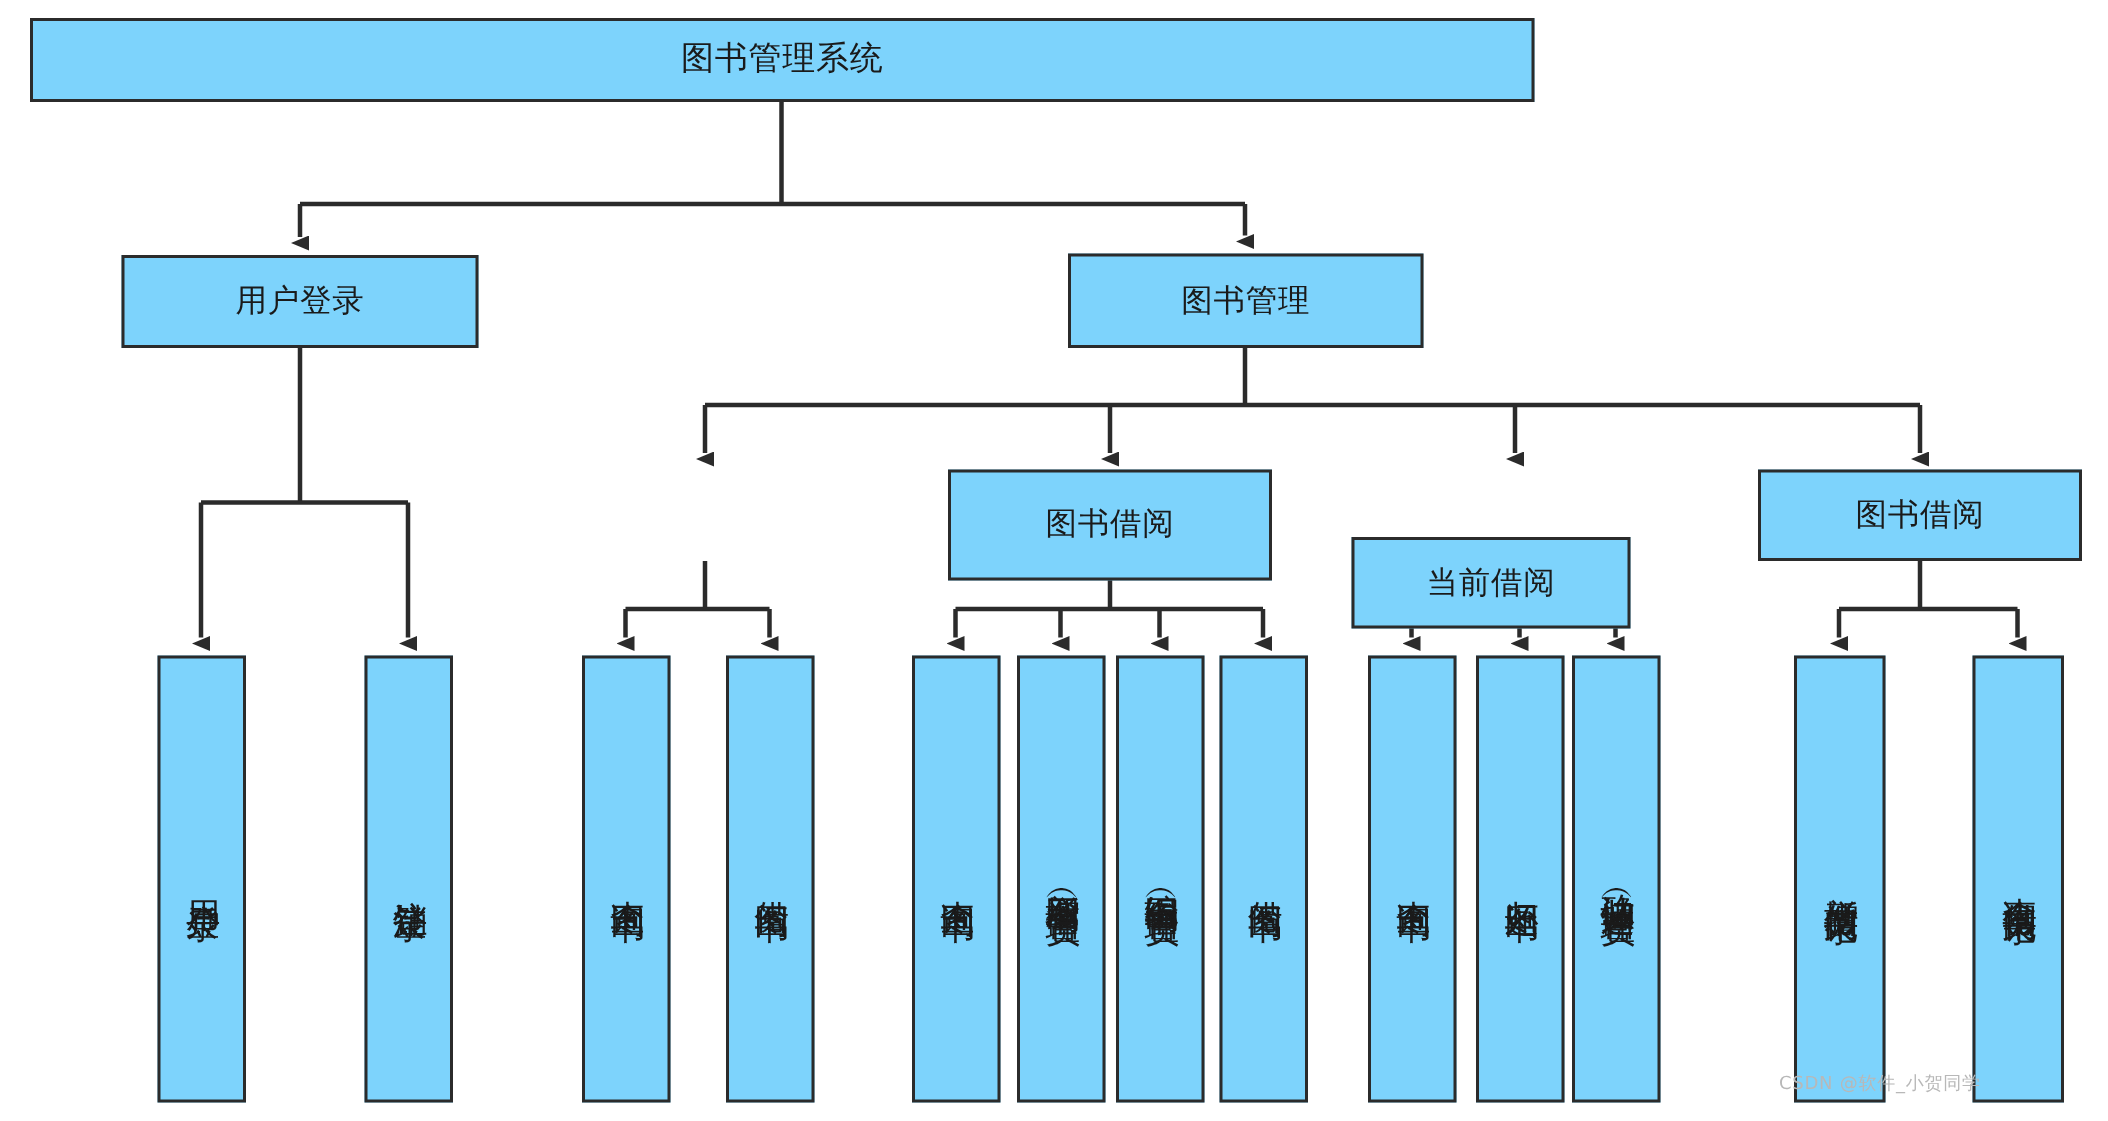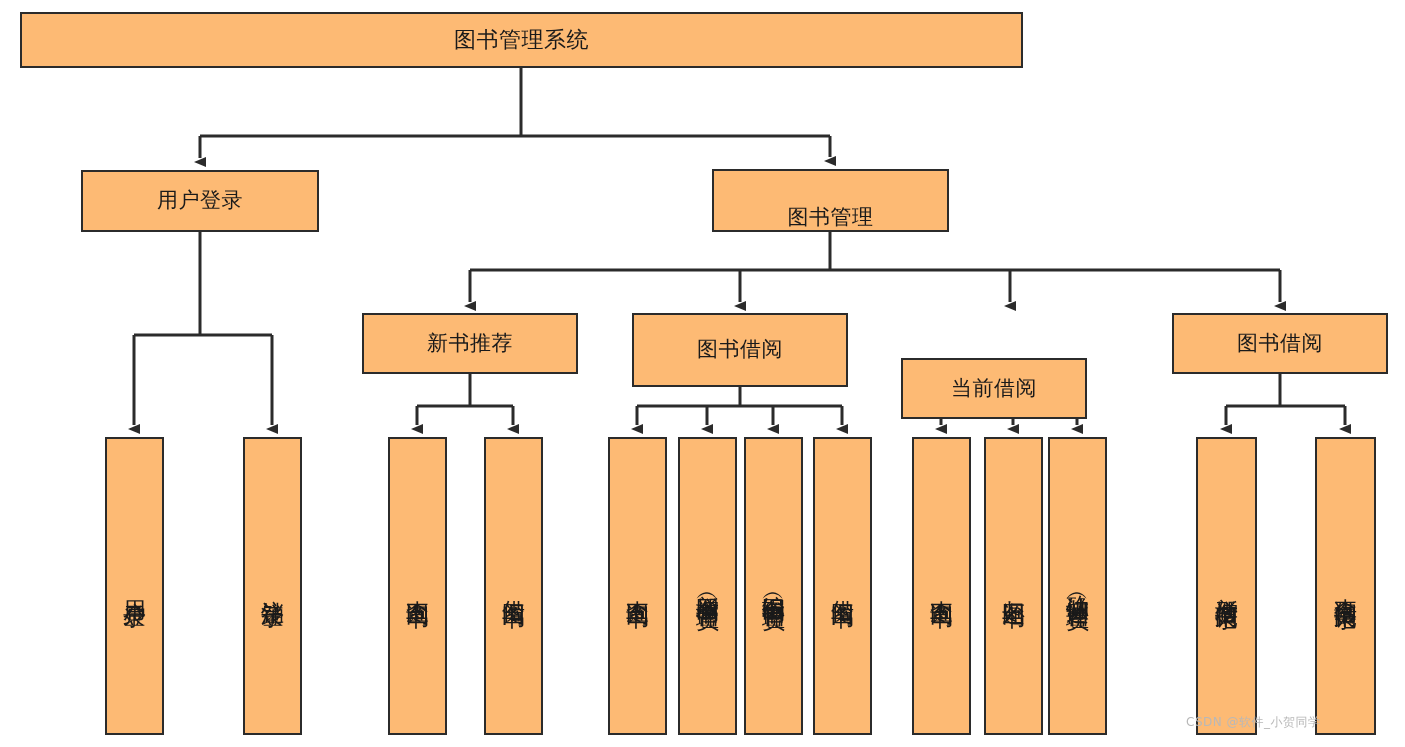--- a/index.html
+++ b/index.html
@@ -24,21 +24,21 @@
     position: absolute;
     left: 0;
     top: 0;
     width: 1405px;
     height: 747px;
   }
   .node {
     position: absolute;
     box-sizing: border-box;
     border: 2px solid #14b8a6;
-    background: #fdba74;
+    background: #7dd3fc;
     display: flex;
     align-items: center;
     justify-content: center;
     color: #1a1a1a;
     z-index: 2;
   }
   .node .label {
     display: block;
     text-align: center;
     line-height: 1.12;
@@ -133,27 +133,24 @@
     </g>
   </svg>
 
   <div class="node h root" style="left: 20px; top: 12px; width: 1003px; height: 56px; border-color: rgb(43, 43, 43); color: rgb(26, 26, 26);">
     <span class="label">图书管理系统</span>
   </div>
 
   <div class="node h" style="left: 81px; top: 170px; width: 238px; height: 62px; border-color: rgb(43, 43, 43); color: rgb(26, 26, 26);">
     <span class="label">用户登录</span>
   </div>
-  <div class="node h" style="left: 712px; top: 169px; width: 237px; height: 63px; border-color: rgb(43, 43, 43); color: rgb(26, 26, 26); align-items: flex-end;">
+  <div class="node h" style="left: 712px; top: 169px; width: 237px; height: 63px; border-color: rgb(43, 43, 43); color: rgb(26, 26, 26);">
     <span class="label">图书管理</span>
   </div>
 
-  <div class="node h" style="left: 362px; top: 313px; width: 216px; height: 61px; border-color: rgb(43, 43, 43); color: rgb(26, 26, 26);">
-    <span class="label">新书推荐</span>
-  </div>
   <div class="node h" style="left: 632px; top: 313px; width: 216px; height: 74px; border-color: rgb(43, 43, 43); color: rgb(26, 26, 26);">
     <span class="label">图书借阅</span>
   </div>
   <div class="node h" style="left: 901px; top: 313px; width: 186px; height: 61px; border-color: rgb(43, 43, 43); color: rgb(26, 26, 26); margin-top: 45px;">
     <span class="label">当前借阅</span>
   </div>
   <div class="node h" style="left: 1172px; top: 313px; width: 216px; height: 61px; border-color: rgb(43, 43, 43); color: rgb(26, 26, 26);">
     <span class="label">图书借阅</span>
   </div>
 

